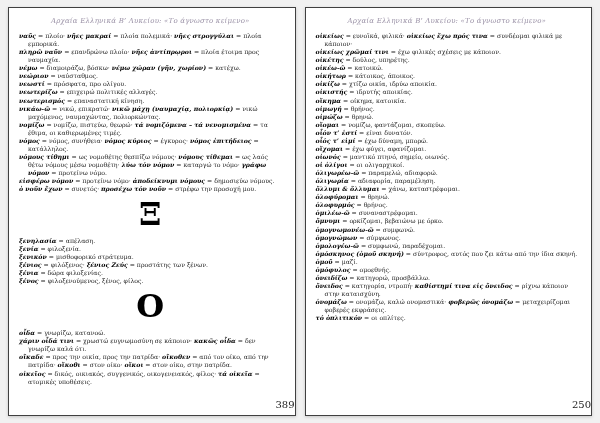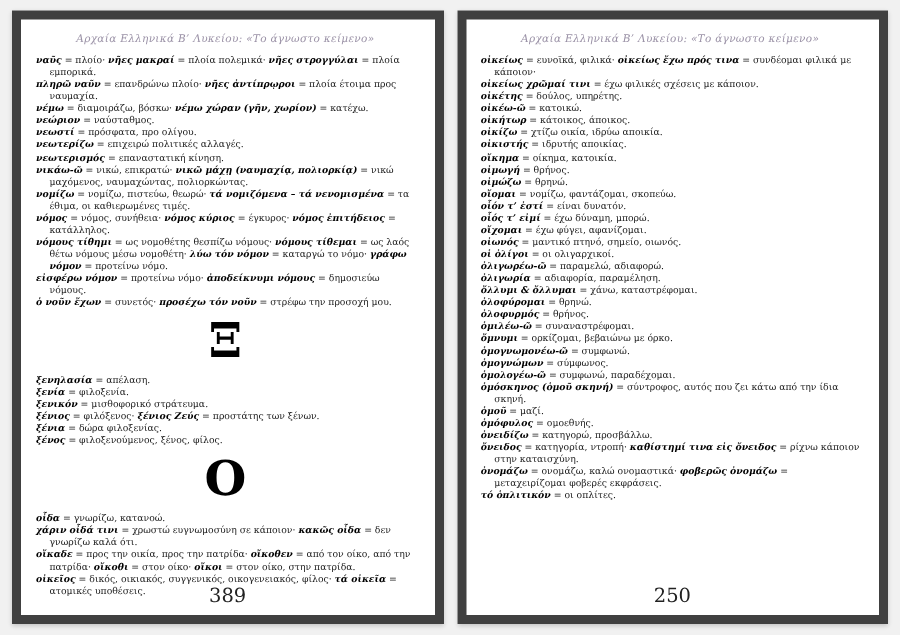--- a/index.html
+++ b/index.html
@@ -3,41 +3,41 @@
 <meta charset="utf-8">
 <style>
   html,body{margin:0;padding:0;}
   body{
     width:600px;height:423px;overflow:hidden;
     background:#f1f1f1;
     font-family:"DejaVu Serif", serif;
   }
   .spread{display:flex;gap:9px;padding:7px 8px;box-sizing:border-box;height:100%;}
   .page{
-    flex:1;background:#ffffff;border:6px solid #404040;
+    flex:1;background:#ffffff;border:1px solid #404040;
     box-shadow:0 1px 3px rgba(0,0,0,0.18);
     padding:9px 13px 18px 10px;position:relative;box-sizing:border-box;overflow:hidden;
   }
   .page-header{
     text-align:center;font-style:italic;color:#9a91a6;
     font-size:7px;margin:0 0 7px 0;letter-spacing:0.2px;white-space:nowrap;
   }
   .entry{
     margin:0;font-size:6.2px;line-height:1.3;color:#1a1a1a;
     padding-left:9px;text-indent:-9px;
   }
   .hw{font-weight:bold;font-style:italic;color:#000;}
   .def{font-weight:normal;}
   .section-letter{
     text-align:center;font-size:32px;line-height:1.15;font-weight:bold;
     color:#000;margin:3px 0 4px 0;
   }
   .page-number{
-    position:absolute;bottom:5px;left:0;right:0;text-align:center;
-    font-size:13px;color:#222;
+    position:absolute;bottom:5px;left:0;right:0;text-align:right;
+    font-size:10px;color:#222;
   }
 </style>
 </head>
 <body>
 
 <div class="spread">
 
   <div class="page">
     <div class="page-header">Αρχαία Ελληνικά Β’ Λυκείου: «Το άγνωστο κείμενο»</div>
     <div>

